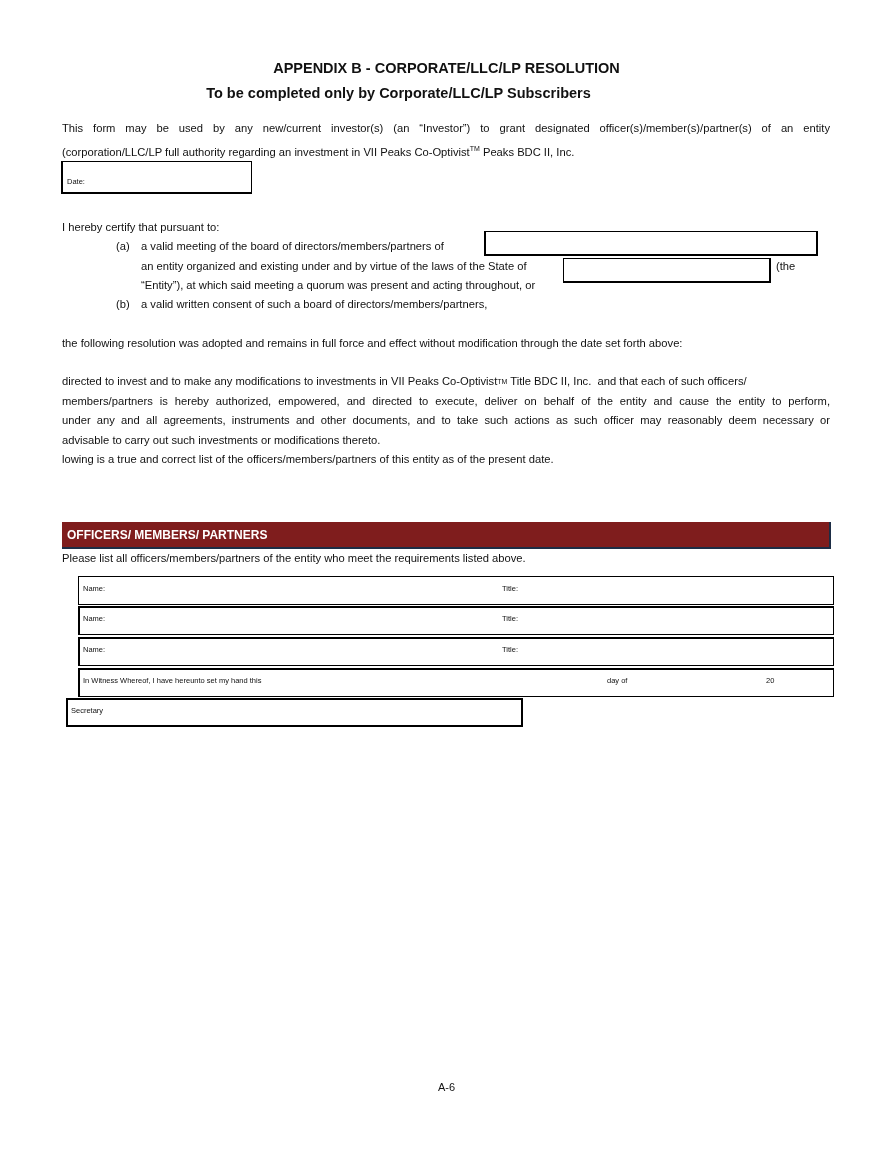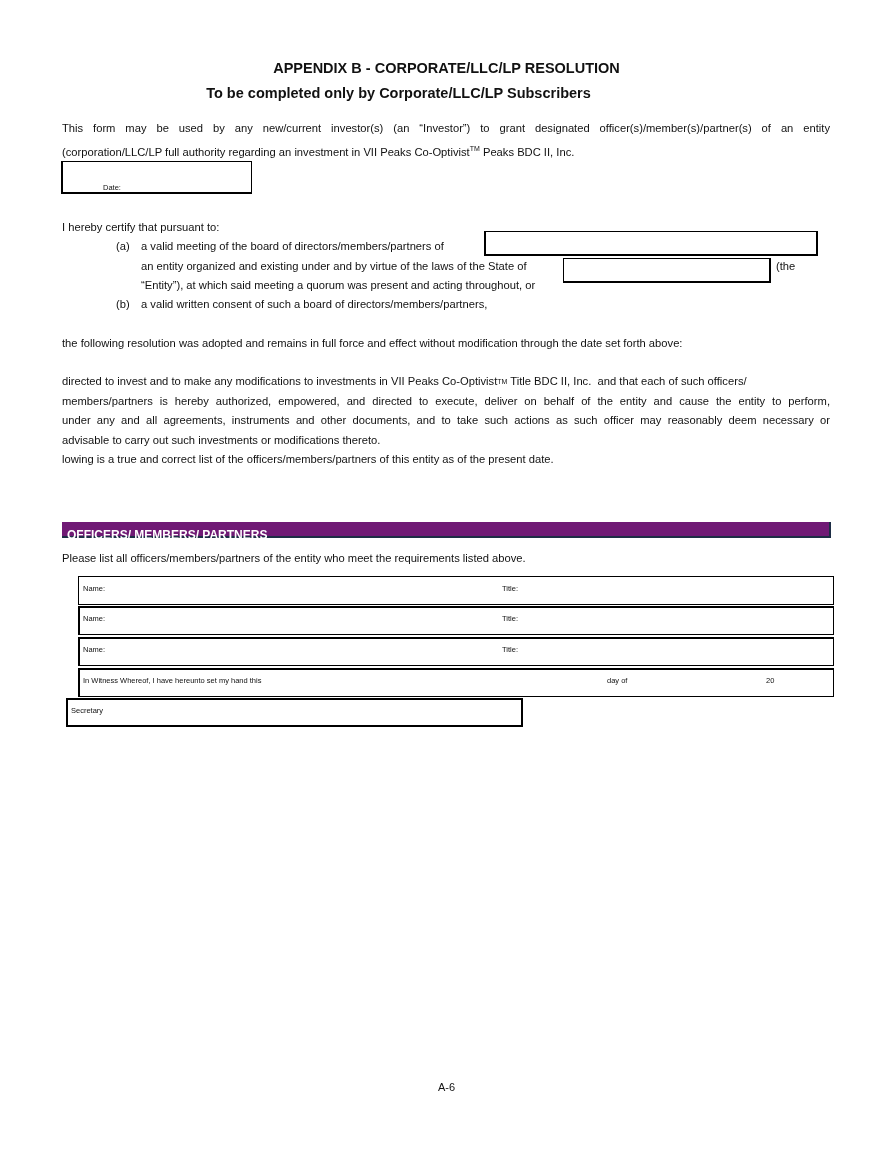--- a/index.html
+++ b/index.html
@@ -9,40 +9,40 @@
   .title1 { top: 60px; left: 0; width: 893px; text-align: center; font-weight: bold; font-size: 14.5px; }
   .title2 { top: 85px; left: 0; width: 797px; text-align: center; font-weight: bold; font-size: 14.5px; }
   .para { left: 62px; width: 768px; font-size: 11.2px; line-height: 19.5px; text-align: justify; }
   .intro { top: 119px; }
   .line { font-size: 11.2px; line-height: 19.5px; white-space: nowrap; }
   .justify-last { text-align-last: justify; }
   sup { font-size: 7px; }
   .box { position: absolute; border: 1px solid #000; box-sizing: border-box; background: #fff; }
   .box.thickleft { border-left: 2px solid #000; border-bottom: 2px solid #000; }
   .lbl { position: absolute; font-size: 7.5px; }
-  .section-bar { position: absolute; left: 62px; top: 522px; width: 769px; height: 16px;
-                 background: #701a75; box-sizing: border-box;
+  .section-bar { position: absolute; left: 62px; top: 522px; width: 769px; height: 27px;
+                 background: #7f1d1d; box-sizing: border-box;
                  border-right: 2px solid #1d2d45; border-bottom: 2px solid #1d2d45; }
   .section-bar span { position: absolute; left: 5px; top: 6px; color: #fff; font-weight: bold; font-size: 12px; }
   .rowbox { position: absolute; left: 70px; width: 756px; height: 29px; border: 1px solid #000; box-sizing: border-box; margin-left: 8px; }
   .rowbox.heavy { border-top: 2px solid #000; border-left: 2px solid #000; }
 </style>
 </head>
 <body>
 
 <div class="abs title1">APPENDIX B - CORPORATE/LLC/LP RESOLUTION</div>
 <div class="abs title2">To be completed only by Corporate/LLC/LP Subscribers</div>
 
 <div class="abs para intro">
   <div class="line justify-last">This form may be used by any new/current investor(s) (an “Investor”) to grant designated officer(s)/member(s)/partner(s) of an entity</div>
   <div class="line"><span>(corporation/LLC/LP full authority regarding an investment in VII Peaks Co-Optivist</span><sup>TM</sup><span> Peaks BDC II, Inc.</span></div>
 </div>
 
 <div class="box thickleft" style="left:61px; top:161px; width:191px; height:33px;">
-  <span class="lbl" style="left:4px; top:21px;margin-left:36px;">Date:</span>
+  <span class="lbl" style="left:4px; top:15px;">Date:</span>
   <span class="lbl" style="left:30px; top:7px;"></span>
 </div>
 
 <div class="abs line" style="left:62px; top:218px;">I hereby certify that pursuant to:</div>
 <div class="abs line" style="left:116px; top:237px;">(a)</div>
 <div class="abs line" style="left:141px; top:237px;">a valid meeting of the board of directors/members/partners of</div>
 <div class="box" style="left:484px; top:231px; width:334px; height:25px; border-width:1px 2px 2px 2px;">
   <span class="lbl" style="left:4px; top:6px; font-size:11px;"></span>
 </div>
 <div class="abs line" style="left:141px; top:257px;">an entity organized and existing under and by virtue of the laws of the State of</div>

